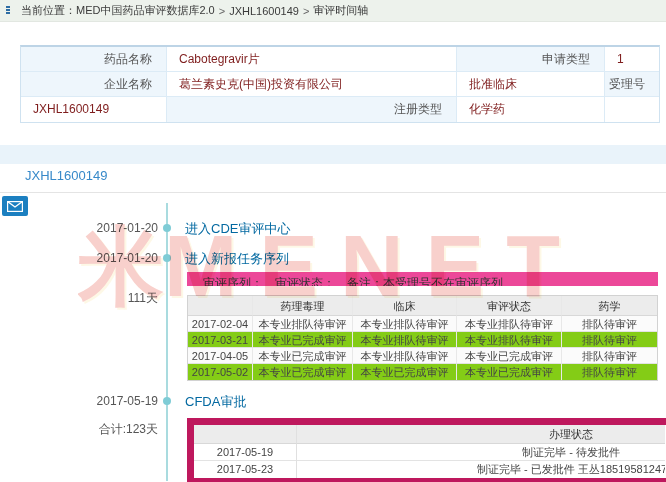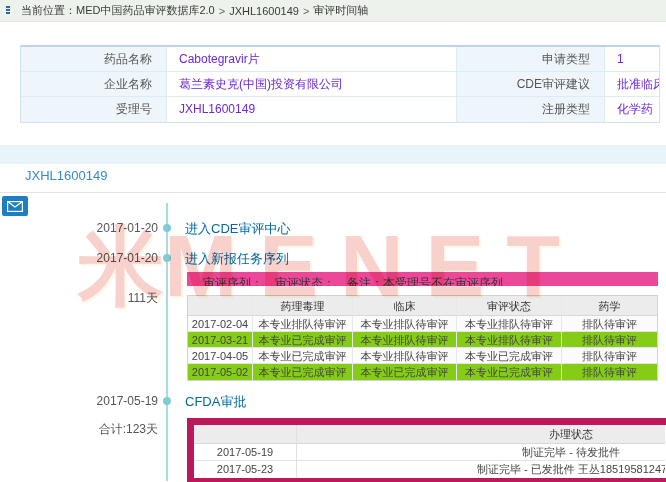--- a/index.html
+++ b/index.html
@@ -18,21 +18,21 @@
 
   
   .info-table { position:absolute; top:45px; left:20px; width:640px;
     border:1px solid #cfe2f0; border-top:2px solid #bdd4e6; display:grid;
     grid-template-columns:146px 290px 148px 54px; font-size:12px; }
   .info-table > div { height:25px; line-height:24px; border-bottom:1px solid #dcebf6;
     border-right:1px solid #dcebf6; overflow:hidden; white-space:nowrap; }
   .info-table > div:nth-child(4n) { border-right:none; }
   .info-table > div:nth-child(n+9) { border-bottom:none; }
   .cell-label { background:#eef6fc; text-align:right; padding-right:14px; color:#555; }
-  .cell-value { background:#fff; text-align:left; padding-left:12px; color:#6d28d9; }
+  .cell-value { background:#fff; text-align:left; padding-left:12px; color:#7f1d1d; }
 
   
   .band { position:absolute; top:145px; left:0; width:666px; height:19px; background:#e9f3fa; }
   .section-heading { position:absolute; top:168px; left:25px; font-size:13px; color:#3789c9; }
   .heading-rule { position:absolute; top:192px; left:0; width:666px; border-top:1px solid #e4e4e4; }
 
   
   .mail-btn { position:absolute; top:196px; left:2px; width:26px; height:20px;
     background:#1b7fc0; border-radius:2px; display:flex; align-items:center; justify-content:center; cursor:pointer; }
 
@@ -104,21 +104,20 @@
   </div>
 
   <div class="info-table">
     <div class="cell-label">药品名称</div>
     <div class="cell-value">Cabotegravir片</div>
     <div class="cell-label">申请类型</div>
     <div class="cell-value">1</div>
 
     <div class="cell-label">企业名称</div>
     <div class="cell-value">葛兰素史克(中国)投资有限公司</div>
-    <div class="cell-label">CDE审评建议</div>
     <div class="cell-value">批准临床</div>
 
     <div class="cell-label">受理号</div>
     <div class="cell-value">JXHL1600149</div>
     <div class="cell-label">注册类型</div>
     <div class="cell-value">化学药</div>
   </div>
 
   <div class="band"></div>
   <div class="section-heading">JXHL1600149</div>

